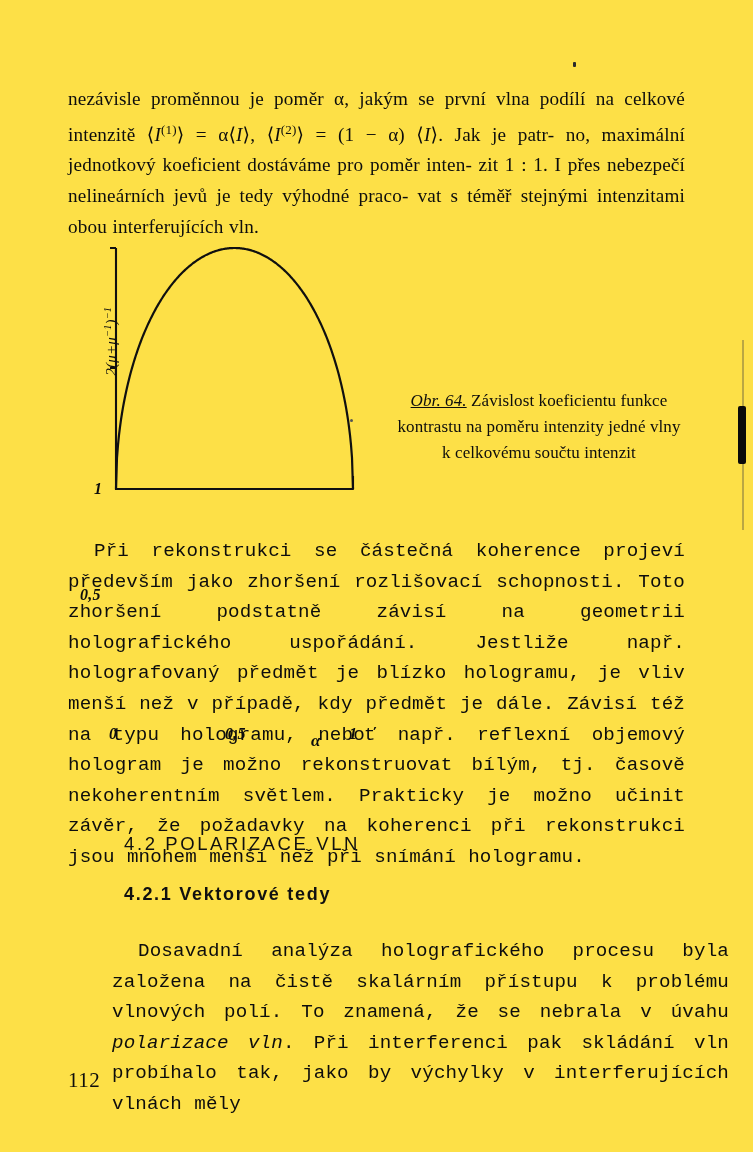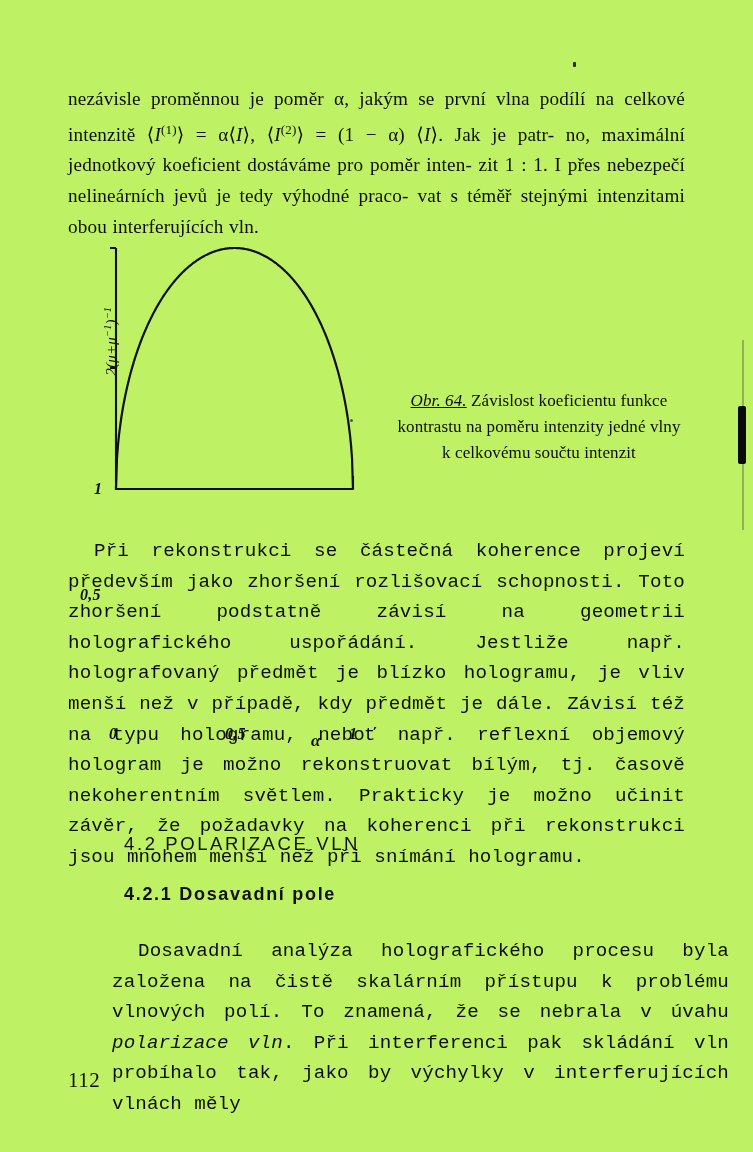--- a/index.html
+++ b/index.html
@@ -12,21 +12,21 @@
     height: 1152px;
     position: relative;
     overflow: hidden;
     font-family: "Liberation Serif", "DejaVu Serif", serif;
     color: #0d0d0d;
   }
 
   .page {
     position: absolute;
     inset: 0;
-    background: #bef264;
+    background: #fde047;
   }
 
   
   .col {
     position: absolute;
     left: 68px;
     width: 617px;
   }
 
   p.body {
@@ -215,21 +215,21 @@
     <div id="caption">
       <span class="fignum">Obr. 64.</span><span> Závislost koeficientu funkce kontrastu na poměru intenzity jedné vlny k celkové­mu součtu intenzit</span>
     </div>
   </div>
 
   <div class="col" id="para-two">
     <p class="body indent">Při rekonstrukci se částečná koherence projeví především jako zhoršení rozlišovací schopnosti. Toto zhoršení podstatně závisí na geometrii holografického uspořádání. Jestliže např. holografovaný předmět je blízko hologramu, je vliv menší než v případě, kdy předmět je dále. Závisí též na typu hologramu, neboť např. reflexní objemový hologram je možno rekonstruovat bílým, tj. časově nekoherentním světlem. Prakticky je možno učinit závěr, že požadavky na koherenci při rekonstrukci jsou mnohem menší než při snímání hologramu.</p>
   </div>
 
   <div class="heading" id="head-section">4.2 POLARIZACE VLN</div>
-  <div class="heading" id="head-sub">4.2.1 Dosavadní pole</div>
+  <div class="heading" id="head-sub">4.2.1 Vektorové tedy</div>
 
   <div class="col" id="para-three">
     <p class="body indent"><span>Dosavadní analýza holografického procesu byla založena na čistě skalárním přístupu k problému vlnových polí. To znamená, že se nebrala v úvahu </span><span class="it">polarizace vln</span><span>. Při interferenci pak skládání vln probíhalo tak, jako by výchylky v interferujících vlnách měly</span></p>
   </div>
 
   <div id="page-number">112</div>
 
   <div class="artifact" id="edge-streak"></div>
   <div class="artifact" id="edge-mark"></div>
   <div class="artifact" id="speck-top"></div>

